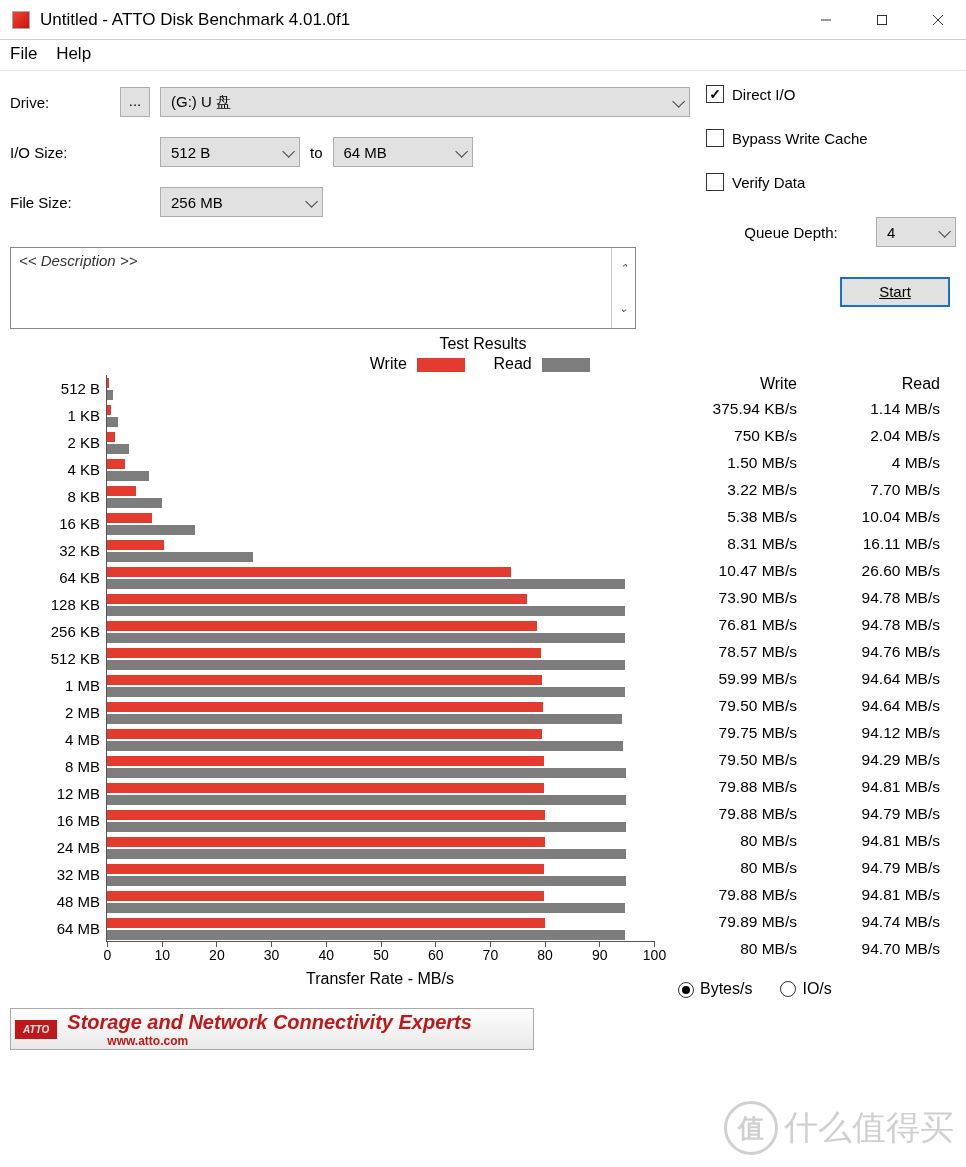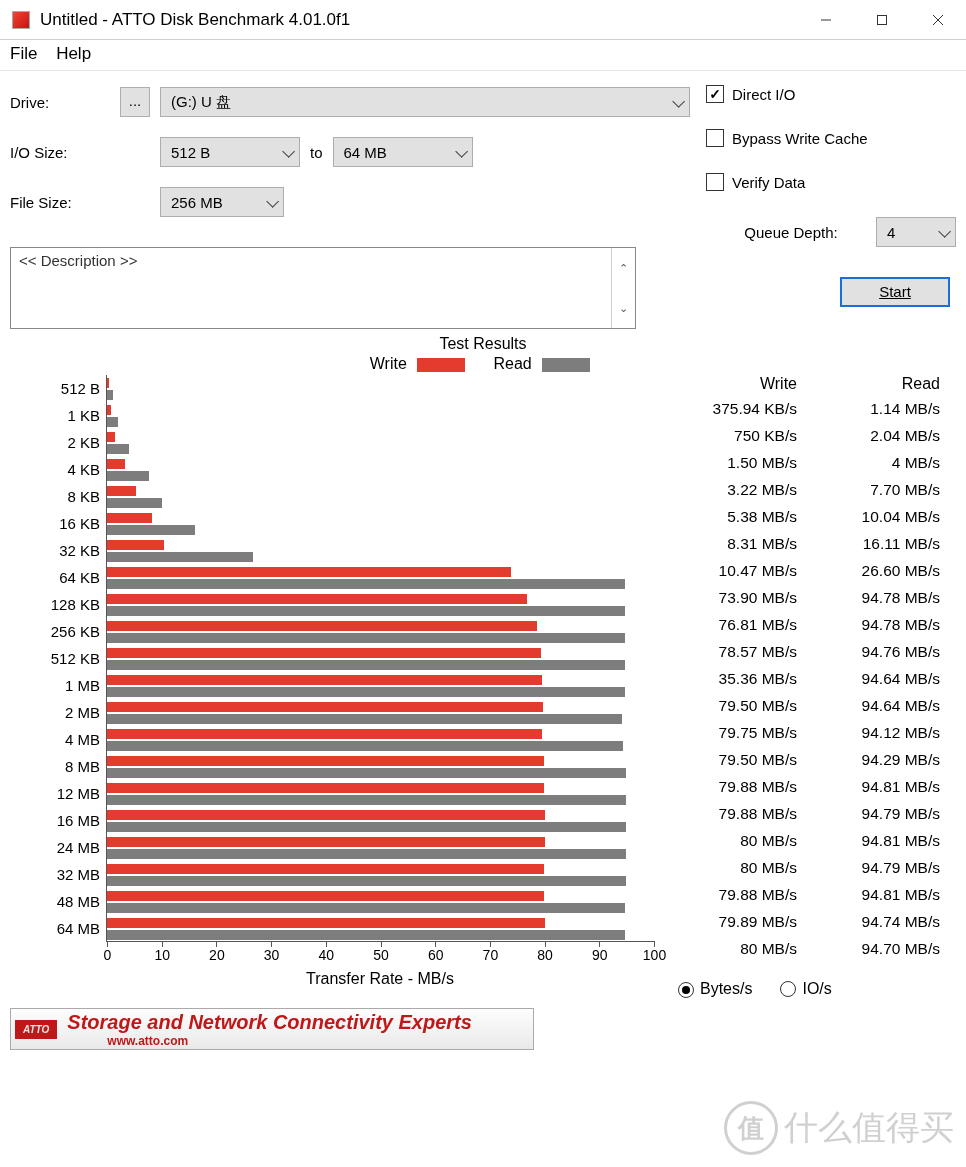--- a/index.html
+++ b/index.html
@@ -54,20 +54,21 @@
   }
   .chk.checked::after { content:"✓"; color:#000; font-weight:600; }
   .qd-row { display:flex; align-items:center; margin-top: 6px; text-align: center;}
   .start-btn {
     width:110px; height:30px; border:2px solid #1a6fd6; background:#e1e1e1;
     text-align:center; line-height:26px; margin-top:30px; margin-left:auto;
   }
   .desc-box {
     width:626px; height:82px; border:1px solid #888; margin-top:0px;
     display:flex;
+    font-style:italic;
   }
   .desc-text { flex:1; padding:4px 8px; color:#333; }
   .spin-col { width:24px; border-left:1px solid #ccc; display:flex; flex-direction:column; }
   .spin-col div { flex:1; display:flex; align-items:center; justify-content:center; font-size:11px; color:#555;}
   .low-area { display:flex; align-items:flex-start;}
   .results-title { text-align:center; font-size:16px; margin-top:6px;}
   .legend { text-align:center; margin:2px 0 2px; font-size:16px;}
   .legend .swatch { display:inline-block; width:48px; height:14px; vertical-align:middle; margin:0 6px 0 6px;}
   .sw-w { background:#e33b2e; }
   .sw-r { background:#7d7d7d; }
@@ -162,21 +163,21 @@
         </div>
         <span style="margin:0 10px">to</span>
         <div class="combo" style="width:140px">
           <span>64 MB</span>
             <span class="chev"></span>
         </div>
       </div>
       <div class="row">
         <div class="lbl">File Size:</div>
         <div style="width:40px"></div>
-        <div class="combo" style="width:124px">
+        <div class="combo" style="width:163px">
           <span>256 MB</span>
             <span class="chev"></span>
         </div>
       </div>
     </div>
     <div class="right-ctrl">
       <div class="chk-row">
         <div class="chk checked"></div>
         <span>Direct I/O</span>
       </div>
@@ -411,21 +412,21 @@
           </div>
           <div class="drow">
             <div>76.81 MB/s</div>
             <div>94.78 MB/s</div>
           </div>
           <div class="drow">
             <div>78.57 MB/s</div>
             <div>94.76 MB/s</div>
           </div>
           <div class="drow">
-            <div>35.36 MB/s</div>
+            <div>59.99 MB/s</div>
             <div>94.64 MB/s</div>
           </div>
           <div class="drow">
             <div>79.50 MB/s</div>
             <div>94.64 MB/s</div>
           </div>
           <div class="drow">
             <div>79.75 MB/s</div>
             <div>94.12 MB/s</div>
           </div>

